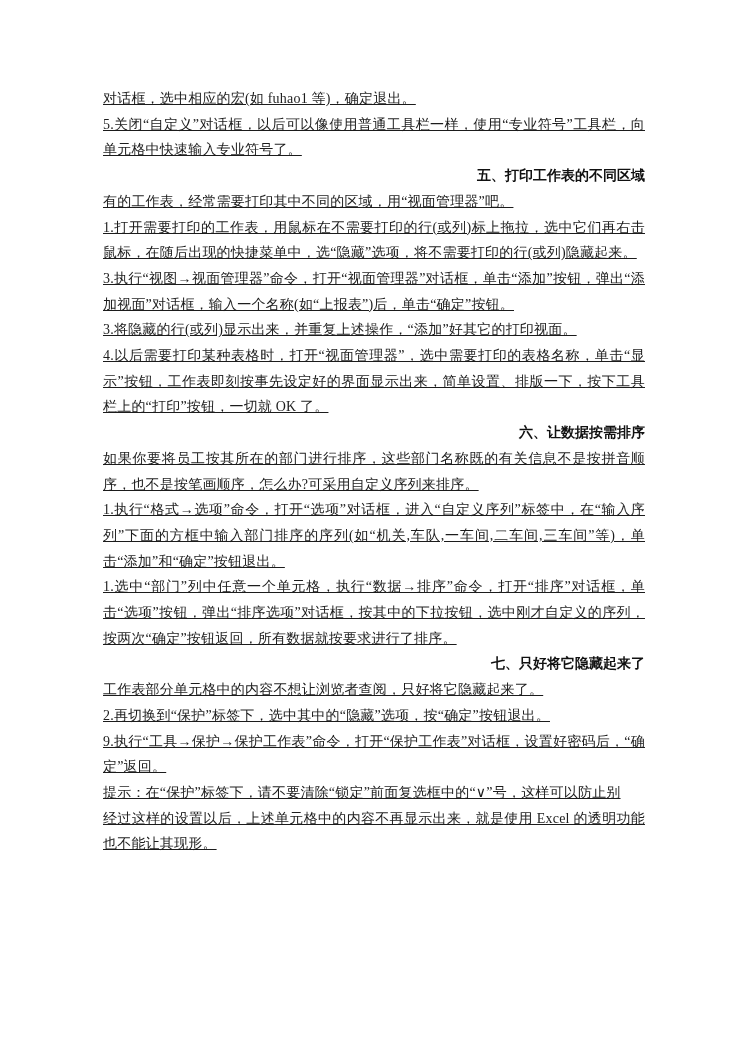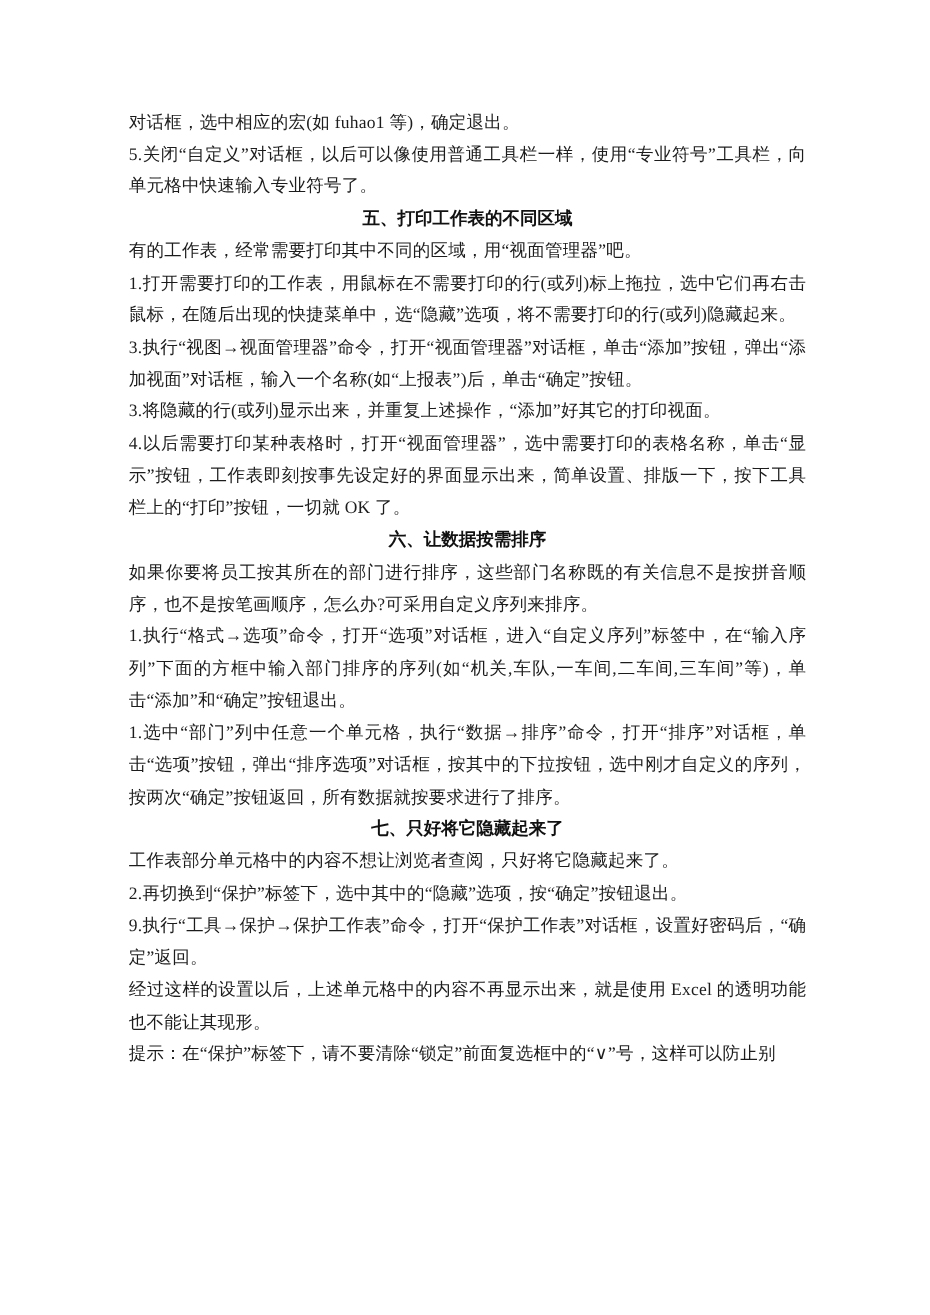--- a/index.html
+++ b/index.html
@@ -25,28 +25,29 @@
   .doc-content {
     width: 542px;
   }
   .para {
     margin: 0;
     font-size: 14px;
     line-height: 25.7px;
     text-align: justify;
     letter-spacing: 0.2px;
     word-break: break-word;
+    text-decoration: underline;
   }
   .heading {
     margin: 0;
     font-size: 14px;
     line-height: 25.7px;
     font-weight: bold;
     color: #111111;
-    text-align: center;
+    text-align: right;
   }
 </style>
 </head>
 <body>
 
 <div class="page">
   <div class="doc-content">
       <div class="para">对话框，选中相应的宏(如 fuhao1 等)，确定退出。</div>
       <div class="para">5.关闭“自定义”对话框，以后可以像使用普通工具栏一样，使用“专业符号”工具栏，向单元格中快速输入专业符号了。</div>
       <div class="heading">五、打印工作表的不同区域</div>
@@ -56,16 +57,16 @@
       <div class="para">3.将隐藏的行(或列)显示出来，并重复上述操作，“添加”好其它的打印视面。</div>
       <div class="para">4.以后需要打印某种表格时，打开“视面管理器”，选中需要打印的表格名称，单击“显示”按钮，工作表即刻按事先设定好的界面显示出来，简单设置、排版一下，按下工具栏上的“打印”按钮，一切就 OK 了。</div>
       <div class="heading">六、让数据按需排序</div>
       <div class="para">如果你要将员工按其所在的部门进行排序，这些部门名称既的有关信息不是按拼音顺序，也不是按笔画顺序，怎么办?可采用自定义序列来排序。</div>
       <div class="para">1.执行“格式→选项”命令，打开“选项”对话框，进入“自定义序列”标签中，在“输入序列”下面的方框中输入部门排序的序列(如“机关,车队,一车间,二车间,三车间”等)，单击“添加”和“确定”按钮退出。</div>
       <div class="para">1.选中“部门”列中任意一个单元格，执行“数据→排序”命令，打开“排序”对话框，单击“选项”按钮，弹出“排序选项”对话框，按其中的下拉按钮，选中刚才自定义的序列，按两次“确定”按钮返回，所有数据就按要求进行了排序。</div>
       <div class="heading">七、只好将它隐藏起来了</div>
       <div class="para">工作表部分单元格中的内容不想让浏览者查阅，只好将它隐藏起来了。</div>
       <div class="para">2.再切换到“保护”标签下，选中其中的“隐藏”选项，按“确定”按钮退出。</div>
       <div class="para">9.执行“工具→保护→保护工作表”命令，打开“保护工作表”对话框，设置好密码后，“确定”返回。</div>
+      <div class="para">提示：在“保护”标签下，请不要清除“锁定”前面复选框中的“∨”号，这样可以防止别</div>
       <div class="para">经过这样的设置以后，上述单元格中的内容不再显示出来，就是使用 Excel 的透明功能也不能让其现形。</div>
-      <div class="para">提示：在“保护”标签下，请不要清除“锁定”前面复选框中的“∨”号，这样可以防止别</div>
     </div>
 </div>
 
 </body></html>

